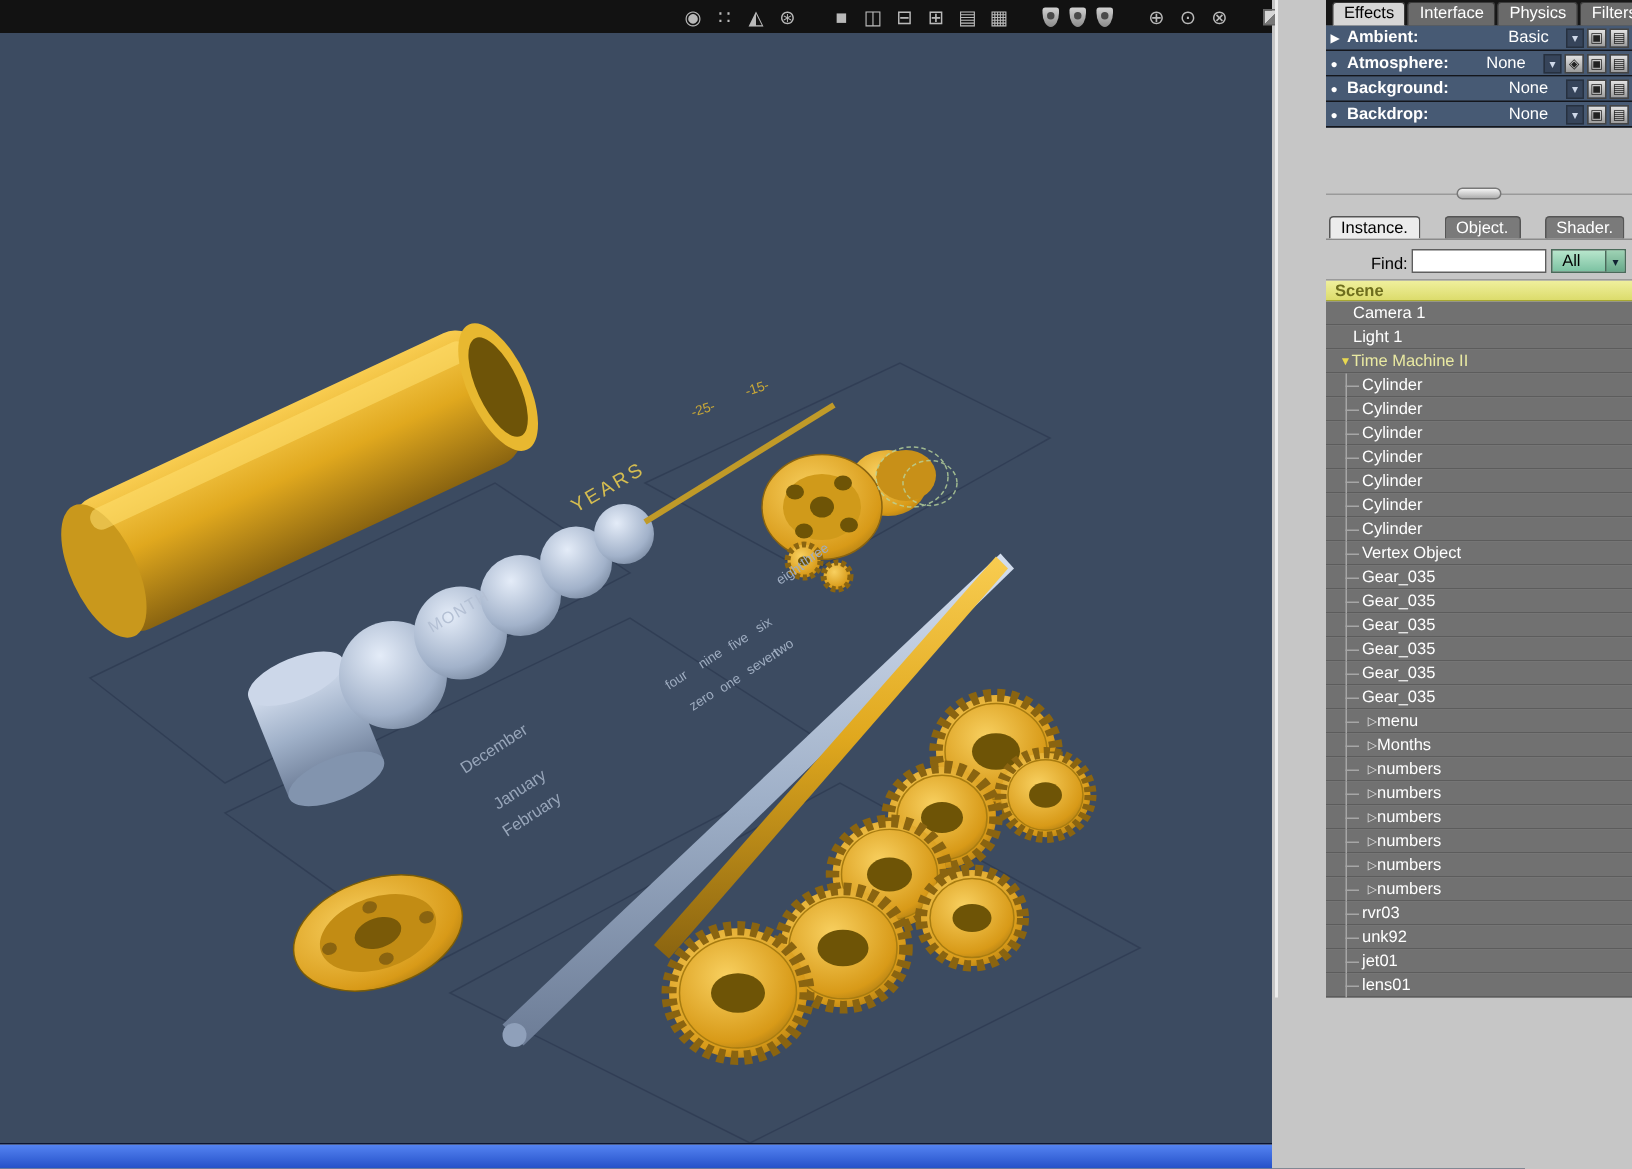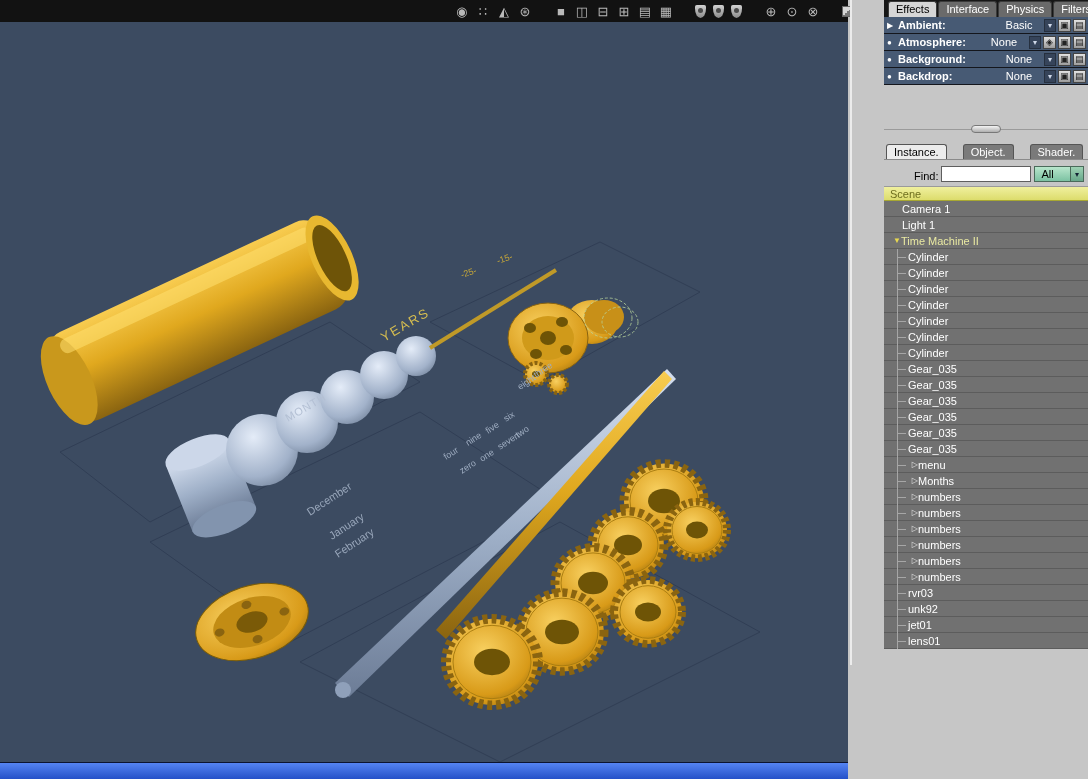--- a/index.html
+++ b/index.html
@@ -63,21 +63,21 @@
   .find-row { display:flex; align-items:flex-end; gap:3px; padding:4px 4px 4px 30px; height:26px; }
   .find-label { font-size:11px; color:#000; }
   .find-input { width:90px; height:16px; border:1px solid #5e5e5e; background:#fff; font-size:11px; padding:0 2px; }
   .filter { position:relative; width:74px; height:16px; border:1px solid #4a6a5a;
             background:linear-gradient(#b8e6cc,#7cc2a2); font-size:11px; color:#000;
             display:flex; align-items:center; padding-left:6px; cursor:pointer; }
   .filter-chev { position:absolute; right:0; top:0; bottom:0; width:13px; border-left:1px solid #4a6a5a;
                  background:linear-gradient(#9ed2b4,#68a88a); font-size:8px; color:#123;
                  display:flex; align-items:center; justify-content:center; }
 
-  .scene-header { height:15px; background:linear-gradient(#f0f09e,#dcdc6c); color:#6e6e1e; font-weight:normal; font-size:11px;
+  .scene-header { height:15px; background:linear-gradient(#f0f09e,#dcdc6c); color:#6e6e1e; font-weight:bold; font-size:11px;
                   display:flex; align-items:center; padding-left:6px; border-top:1px solid #9a9a9a; border-bottom:1px solid #a8a832; }
 
   .scene-list { background:#c6c6c6; }
   .srow { height:16px; display:flex; align-items:center; background:#717171; border-bottom:1px solid #5c5c5c;
           color:#fff; font-size:11px; padding-left:4px; cursor:pointer;text-align:right; }
   .srow.t-child { padding-left:18px; }
   .srow .slabel { white-space:nowrap; }
   .srow.t-group .slabel { color:#e9e9a2; }
   .tri-open { display:none; width:13px; color:#e8d850; font-size:8px; }
   .srow.t-group .tri-open { display:inline-block; }
@@ -395,20 +395,25 @@
         <span class="slabel">Cylinder</span>
       </div>
       <div class="srow t-leaf">
         <span class="conn"></span>
 
         <span class="slabel">Cylinder</span>
       </div>
       <div class="srow t-leaf">
         <span class="conn"></span>
 
+        <span class="slabel">Vertex Object</span>
+      </div>
+      <div class="srow t-leaf">
+        <span class="conn"></span>
+
         <span class="slabel">Gear_035</span>
       </div>
       <div class="srow t-leaf">
         <span class="conn"></span>
 
         <span class="slabel">Gear_035</span>
       </div>
       <div class="srow t-leaf">
         <span class="conn"></span>
 

